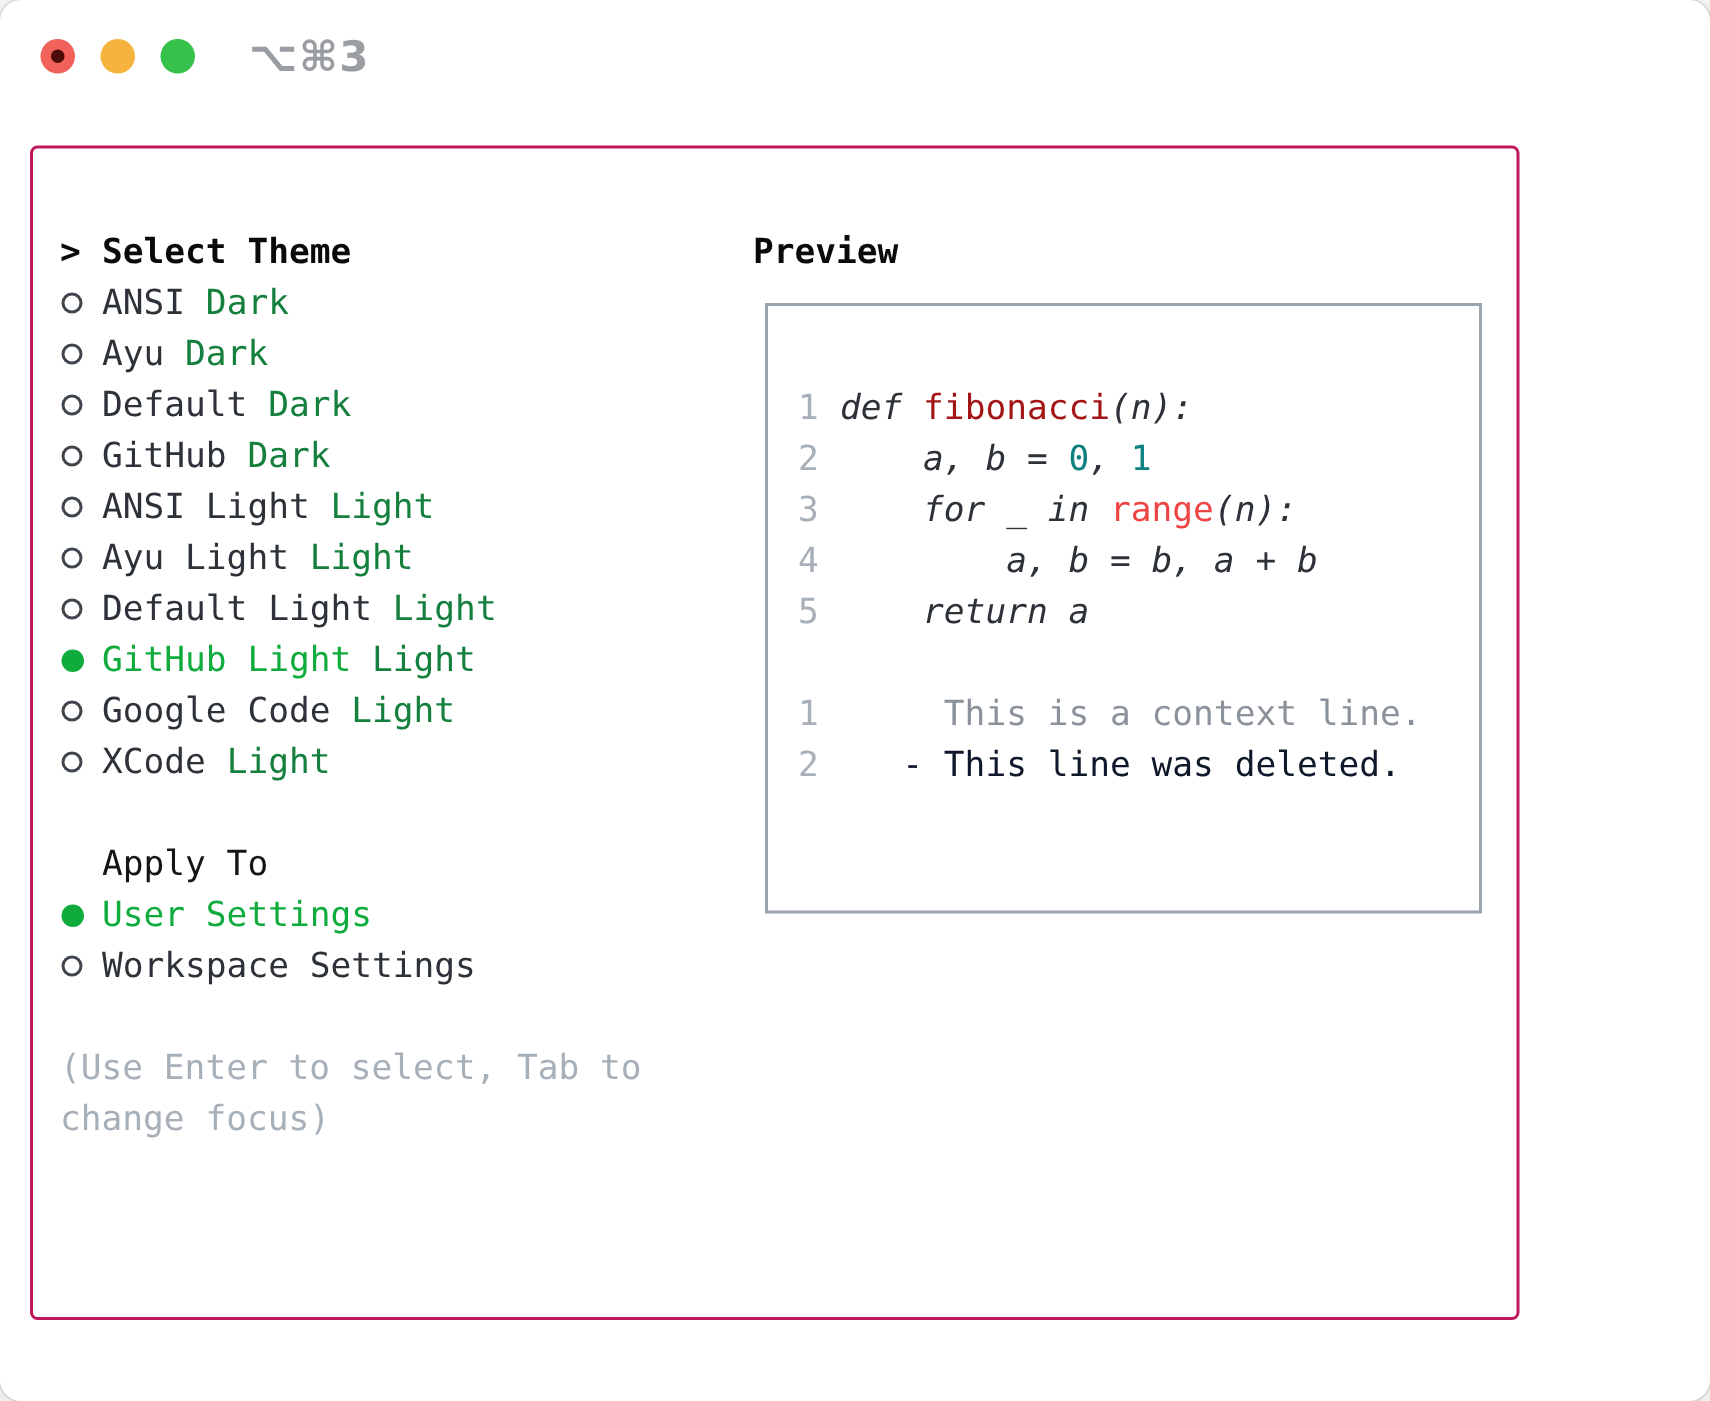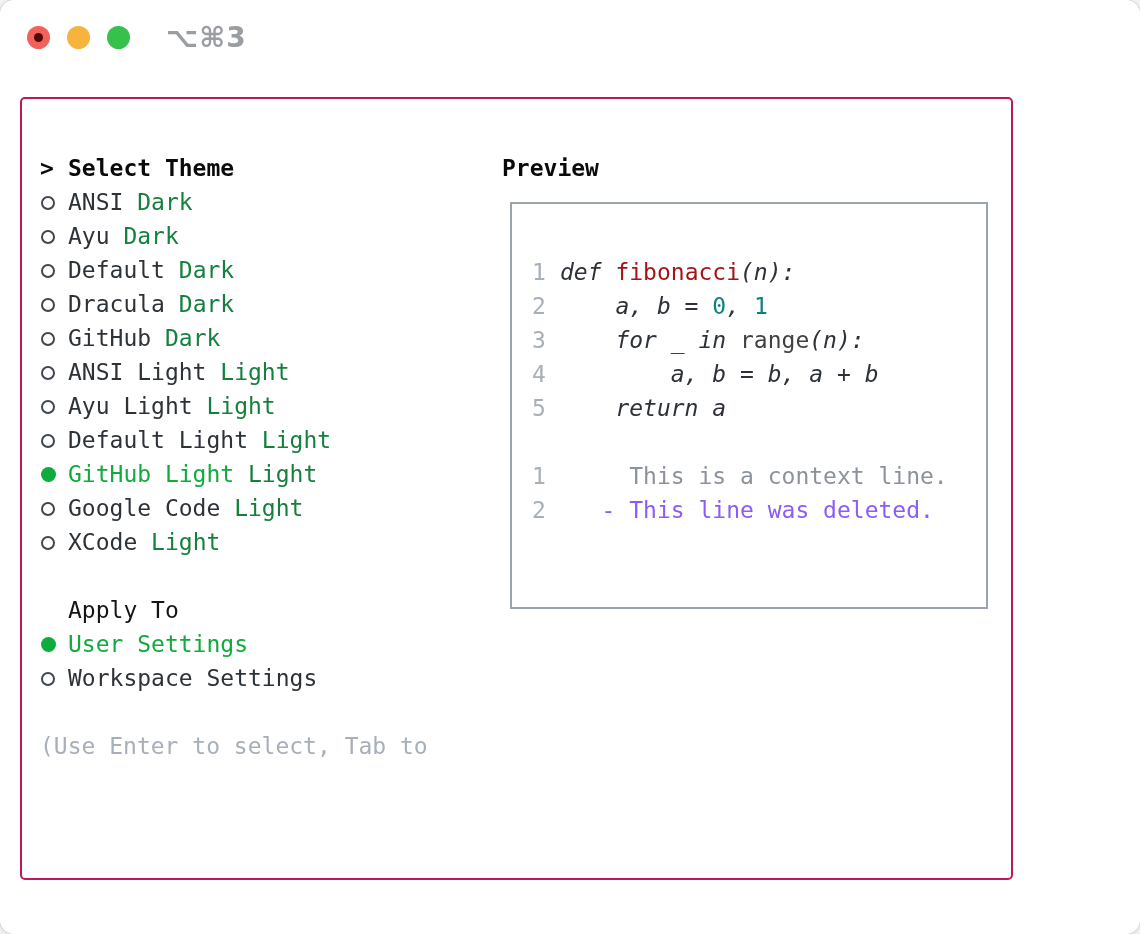--- a/index.html
+++ b/index.html
@@ -62,23 +62,23 @@
     border: 2px solid #9aa3ae; background: #ffffff;
     padding: 51px 0 0 20px; overflow: hidden;
   }
   .code-line { height: 34px; line-height: 34px; font-size: 23px; white-space: pre; }
   .ln { display: inline-block; width: 14px; color: #a7afb9; }
   .ln-gap { display: inline-block; width: 14px; }
 
   .tok-code    { color: #2d3238; font-style: italic; }
   .tok-func    { color: #a31515; }
   .tok-num     { color: #0d8080; }
-  .tok-builtin { color: #404040; }
+  .tok-builtin { color: #ef4444; }
   .tok-context { color: #8b929b; }
-  .tok-deleted { color: #8b5cf6; }
+  .tok-deleted { color: #0f172a; }
   .tok-added   { color: #0db31b; }
 </style>
 </head>
 <body>
 
 <div class="window">
 
   <div class="titlebar">
     <div class="light light-close"></div>
     <div class="light light-min"></div>
@@ -92,21 +92,20 @@
       <div class="mono-line"><span class="bullet-cell caret">&gt;</span><span class="hdr">Select Theme</span></div>
 
       <div id="theme-list">
   <div class="mono-line"><span class="bullet-cell"><span class="radio radio-off"></span></span><span class="item-name">ANSI</span><span class="variant"> Dark</span></div>
 
 
   <div class="mono-line"><span class="bullet-cell"><span class="radio radio-off"></span></span><span class="item-name">Ayu</span><span class="variant"> Dark</span></div>
 
   <div class="mono-line"><span class="bullet-cell"><span class="radio radio-off"></span></span><span class="item-name">Default</span><span class="variant"> Dark</span></div>
 
-  <div class="mono-line"><span class="bullet-cell"><span class="radio radio-off"></span></span><span class="item-name">Dracula</span><span class="variant"> Dark</span></div>
 
   <div class="mono-line"><span class="bullet-cell"><span class="radio radio-off"></span></span><span class="item-name">GitHub</span><span class="variant"> Dark</span></div>
 
   <div class="mono-line"><span class="bullet-cell"><span class="radio radio-off"></span></span><span class="item-name">ANSI Light</span><span class="variant"> Light</span></div>
 
   <div class="mono-line"><span class="bullet-cell"><span class="radio radio-off"></span></span><span class="item-name">Ayu Light</span><span class="variant"> Light</span></div>
 
   <div class="mono-line"><span class="bullet-cell"><span class="radio radio-off"></span></span><span class="item-name">Default Light</span><span class="variant"> Light</span></div>
 
   <div class="mono-line"><span class="bullet-cell"><span class="radio radio-on"></span></span><span class="item-name selected">GitHub Light</span><span class="variant"> Light</span></div>
@@ -122,20 +121,21 @@
 
       <div id="apply-list">
   <div class="mono-line"><span class="bullet-cell"><span class="radio radio-on"></span></span><span class="item-name selected">User Settings</span><span class="variant"></span></div>
 
   <div class="mono-line"><span class="bullet-cell"><span class="radio radio-off"></span></span><span class="item-name">Workspace Settings</span><span class="variant"></span></div>
 </div>
 
       <div class="spacer"></div>
 
       <div class="mono-line hint">(Use Enter to select, Tab to</div>
+      <div class="mono-line hint">change focus)</div>
     </div>
 
     <div class="preview-title mono-line"><span class="hdr">Preview</span></div>
 
     <div class="preview-box" id="preview-box">
   <div class="code-line"><span class="ln">1</span><span class="ln-gap"></span><span class="code-text"><span class="tok-code">def </span><span class="tok-func">fibonacci</span><span class="tok-code">(n):</span></span></div>
 
   <div class="code-line"><span class="ln">2</span><span class="ln-gap"></span><span class="code-text"><span class="tok-code">    a, b = </span><span class="tok-num">0</span><span class="tok-code">, </span><span class="tok-num">1</span></span></div>
 
   <div class="code-line"><span class="ln">3</span><span class="ln-gap"></span><span class="code-text"><span class="tok-code">    for _ in </span><span class="tok-builtin">range</span><span class="tok-code">(n):</span></span></div>

